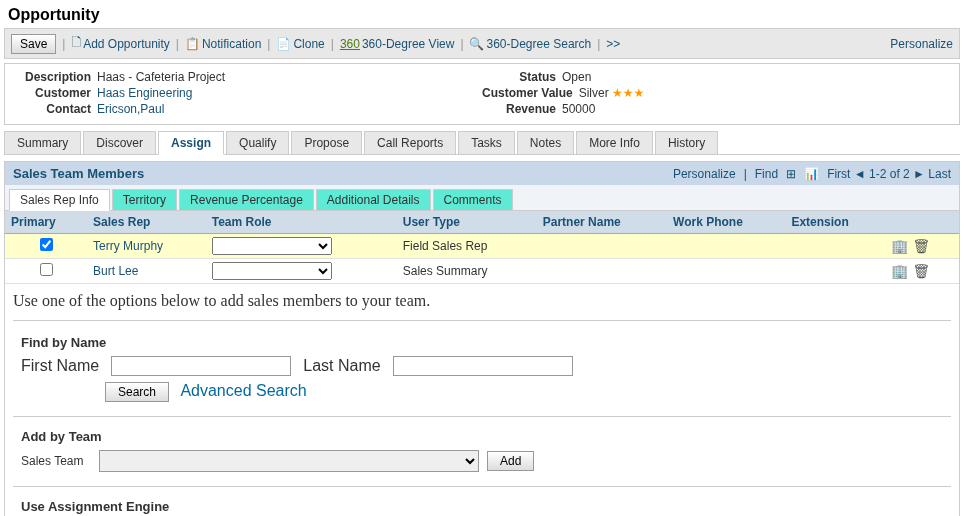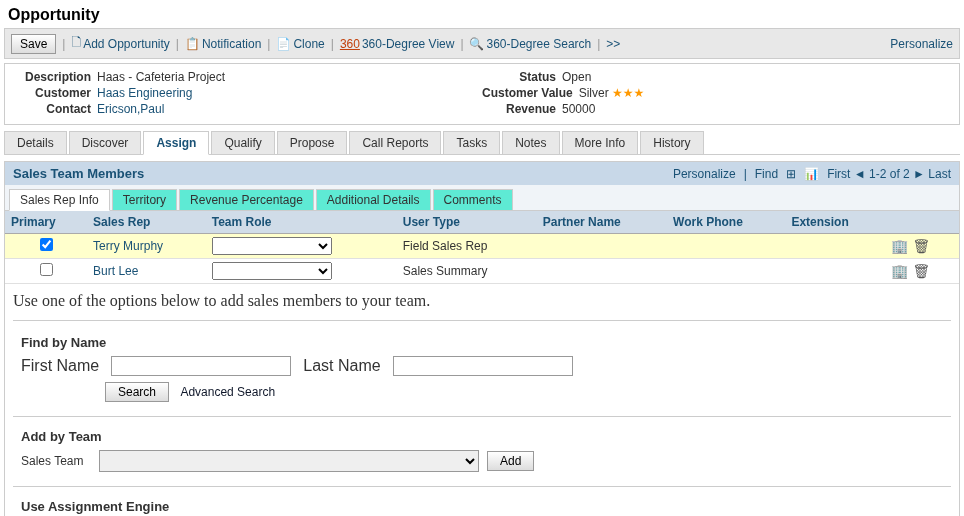--- a/index.html
+++ b/index.html
@@ -51,21 +51,21 @@
     .link-text { color: #1a5276; cursor: pointer; text-decoration: none; }
     
     .add-info-text { padding: 8px 8px 4px 8px; font-size: 16px; color: #333; font-family: Liberation Serif, serif; }
     
     .find-section { padding: 8px 16px; }
     .find-title { font-weight: bold; font-size: 13px; margin-bottom: 6px; }
     .find-row { display: flex; align-items: center; gap: 12px; margin-bottom: 6px; }
     .find-label { font-size: 16px; }
     .find-input { border: 1px solid #999; padding: 2px 4px; font-size: 12px; width: 180px; }
     .find-btn { background: linear-gradient(to bottom, #fff, #ddd); border: 1px solid #999; padding: 2px 12px; cursor: pointer; font-size: 12px; }
-    .advanced-link { color: #0f172a; cursor: pointer; font-size: 12px; text-decoration: none; }
+    .advanced-link { color: #0369a1; cursor: pointer; font-size: 16px; text-decoration: none; }
     
     hr.section-divider { border: none; border-top: 1px solid #ccc; margin: 6px 8px; }
     
     .add-team-section { padding: 6px 16px 8px 16px; }
     .add-team-row { display: flex; align-items: center; gap: 8px; }
     .add-team-label { font-size: 12px; min-width: 70px; }
     .team-select { border: 1px solid #999; padding: 2px 4px; font-size: 12px; width: 380px; }
     .add-btn { background: linear-gradient(to bottom, #fff, #ddd); border: 1px solid #999; padding: 2px 12px; cursor: pointer; font-size: 12px; }
     
     .assign-section { padding: 6px 16px 8px 16px; }
@@ -89,21 +89,21 @@
       <span>📋</span>
       <span>Notification</span>
     </a>
     <span class="toolbar-sep">|</span>
     <a class="toolbar-link">
       <span>📄</span>
       <span>Clone</span>
     </a>
     <span class="toolbar-sep">|</span>
     <a class="toolbar-link">
-      <span style="color:#c2410c;text-decoration:underline;">360</span>
+      <span style="color:#4d7c0f;text-decoration:underline;">360</span>
       <span>360-Degree View</span>
     </a>
     <span class="toolbar-sep">|</span>
     <a class="toolbar-link">
       <span>🔍</span>
       <span>360-Degree Search</span>
     </a>
     <span class="toolbar-sep">|</span>
     <a class="toolbar-link">&gt;&gt;</a>
   </div>
@@ -138,21 +138,21 @@
       </span>
     </div>
     <div class="info-row">
       <span class="info-label">Revenue</span>
       <span class="info-value">50000</span>
     </div>
   </div>
 </div>
 
 <div class="tabs-bar">
-  <div class="tab">Details</div>
+  <div class="tab">Summary</div>
   <div class="tab">Discover</div>
   <div class="tab active">Assign</div>
   <div class="tab">Qualify</div>
   <div class="tab">Propose</div>
   <div class="tab">Call Reports</div>
   <div class="tab">Tasks</div>
   <div class="tab">Notes</div>
   <div class="tab">More Info</div>
   <div class="tab">History</div>
 </div>

